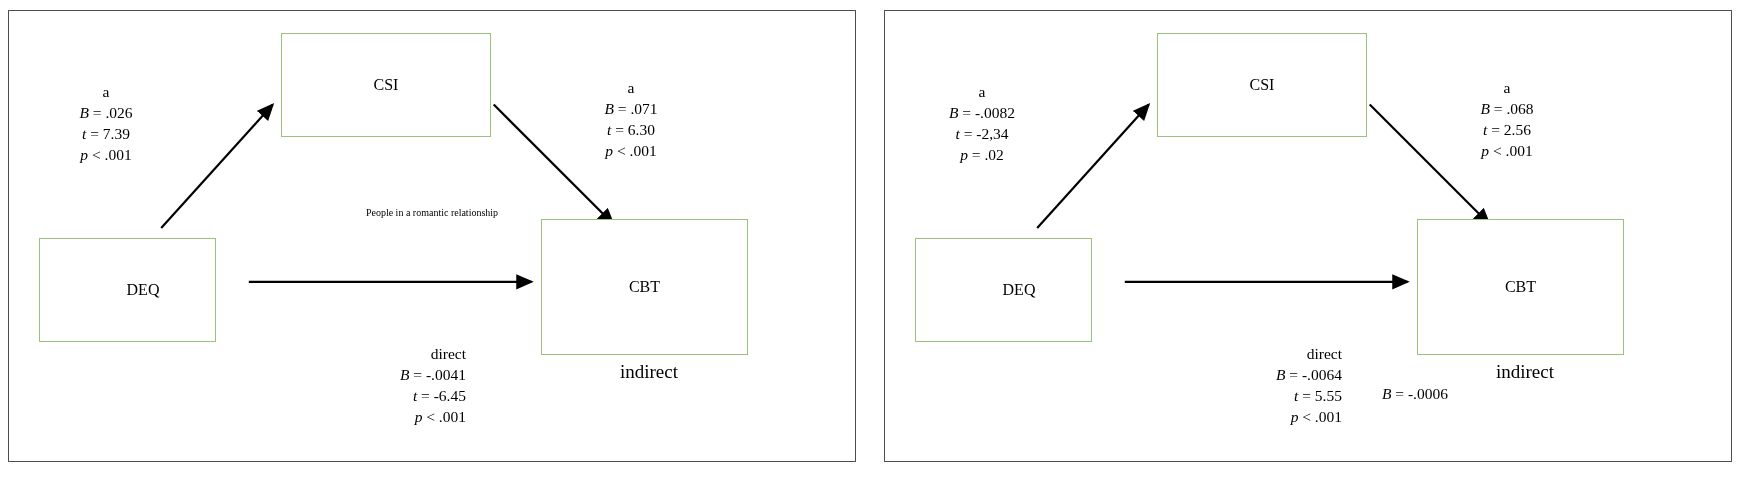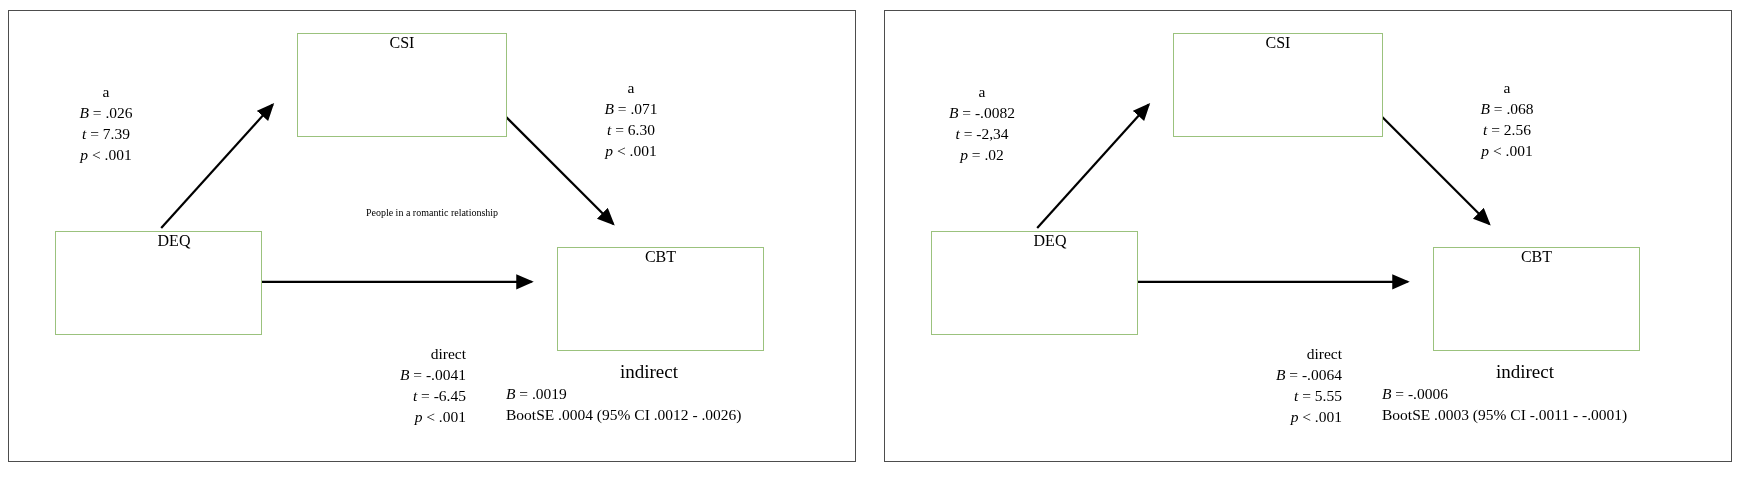--- a/index.html
+++ b/index.html
@@ -16,27 +16,26 @@
     position: absolute; top: 10px; width: 848px; height: 452px;
     border: 1.5px solid #4d4d4d; background: #ffffff;
   }
   .panel-left  { left: 8px; }
   .panel-right { left: 884px; }
 
   .arrows { position: absolute; left: 0; top: 0; width: 100%; height: 100%; }
 
   .box {
     position: absolute; border: 1.5px solid #9bc27d; background: #ffffff;
-    display: flex; align-items: flex-start; justify-content: center;
+    display: flex; align-items: center; justify-content: center;
     font-size: 16px;
-    margin-left: 16px;
   }
   .box-top   { left: 272px; top: 22px;  width: 210px; height: 104px; }
-  .box-left  { left: 30px;  top: 220px; width: 207px; height: 104px; padding-left: 31px; }
-  .box-right { left: 532px; top: 236px; width: 207px; height: 104px; }
+  .box-left  { left: 30px;  top: 227px; width: 177px; height: 104px; padding-left: 31px; }
+  .box-right { left: 532px; top: 208px; width: 207px; height: 136px; }
 
   .stats { position: absolute; font-size: 15.5px; line-height: 21px; }
   .stat::first-letter { font-style: italic; }
 
   .a-left-stats  { left: 22px;  top: 70px;  width: 150px; text-align: center; }
   .a-right-stats { left: 547px; top: 66px;  width: 150px; text-align: center; }
   .direct-stats  { left: 307px; top: 332px; width: 150px; text-align: right; }
 
   .center-label {
     position: absolute; left: 0; top: 196px; width: 100%;
@@ -96,24 +95,20 @@
     <div class="center-label">People in a romantic relationship</div>
 
     <div class="stats direct-stats">
       <div class="stat-label">direct</div>
       <div class="stat">B = -.0041</div>
       <div class="stat">t = -6.45</div>
       <div class="stat">p &lt; .001</div>
     </div>
 
     <div class="indirect-label">indirect</div>
-    <div class="indirect-lines">
-      <div class="stat">B = .0019</div>
-      <div>BootSE .0004 (95% CI .0012 - .0026)</div>
-    </div>
   </div>
 
   <div class="panel panel-right">
     <svg class="arrows" viewBox="0 0 848 452">
       <defs>
         <marker id="ah-r" markerWidth="9" markerHeight="8" refX="7" refY="3.5" orient="auto">
           <path d="M0,0 L8,3.5 L0,7 Z" fill="#000000"></path>
         </marker>
       </defs>
       <line x1="152" y1="218" x2="264" y2="94" stroke="#000000" stroke-width="2.2" marker-end="url(#ah-r)"></line>
@@ -149,17 +144,16 @@
     <div class="stats direct-stats">
       <div class="stat-label">direct</div>
       <div class="stat">B = -.0064</div>
       <div class="stat">t = 5.55</div>
       <div class="stat">p &lt; .001</div>
     </div>
 
     <div class="indirect-label">indirect</div>
     <div class="indirect-lines">
       <div class="stat">B = -.0006</div>
-      <div>BootSE .0003 (95% CI -.0011 - -.0001)</div>
     </div>
   </div>
 
 </div>
 
 </body></html>

